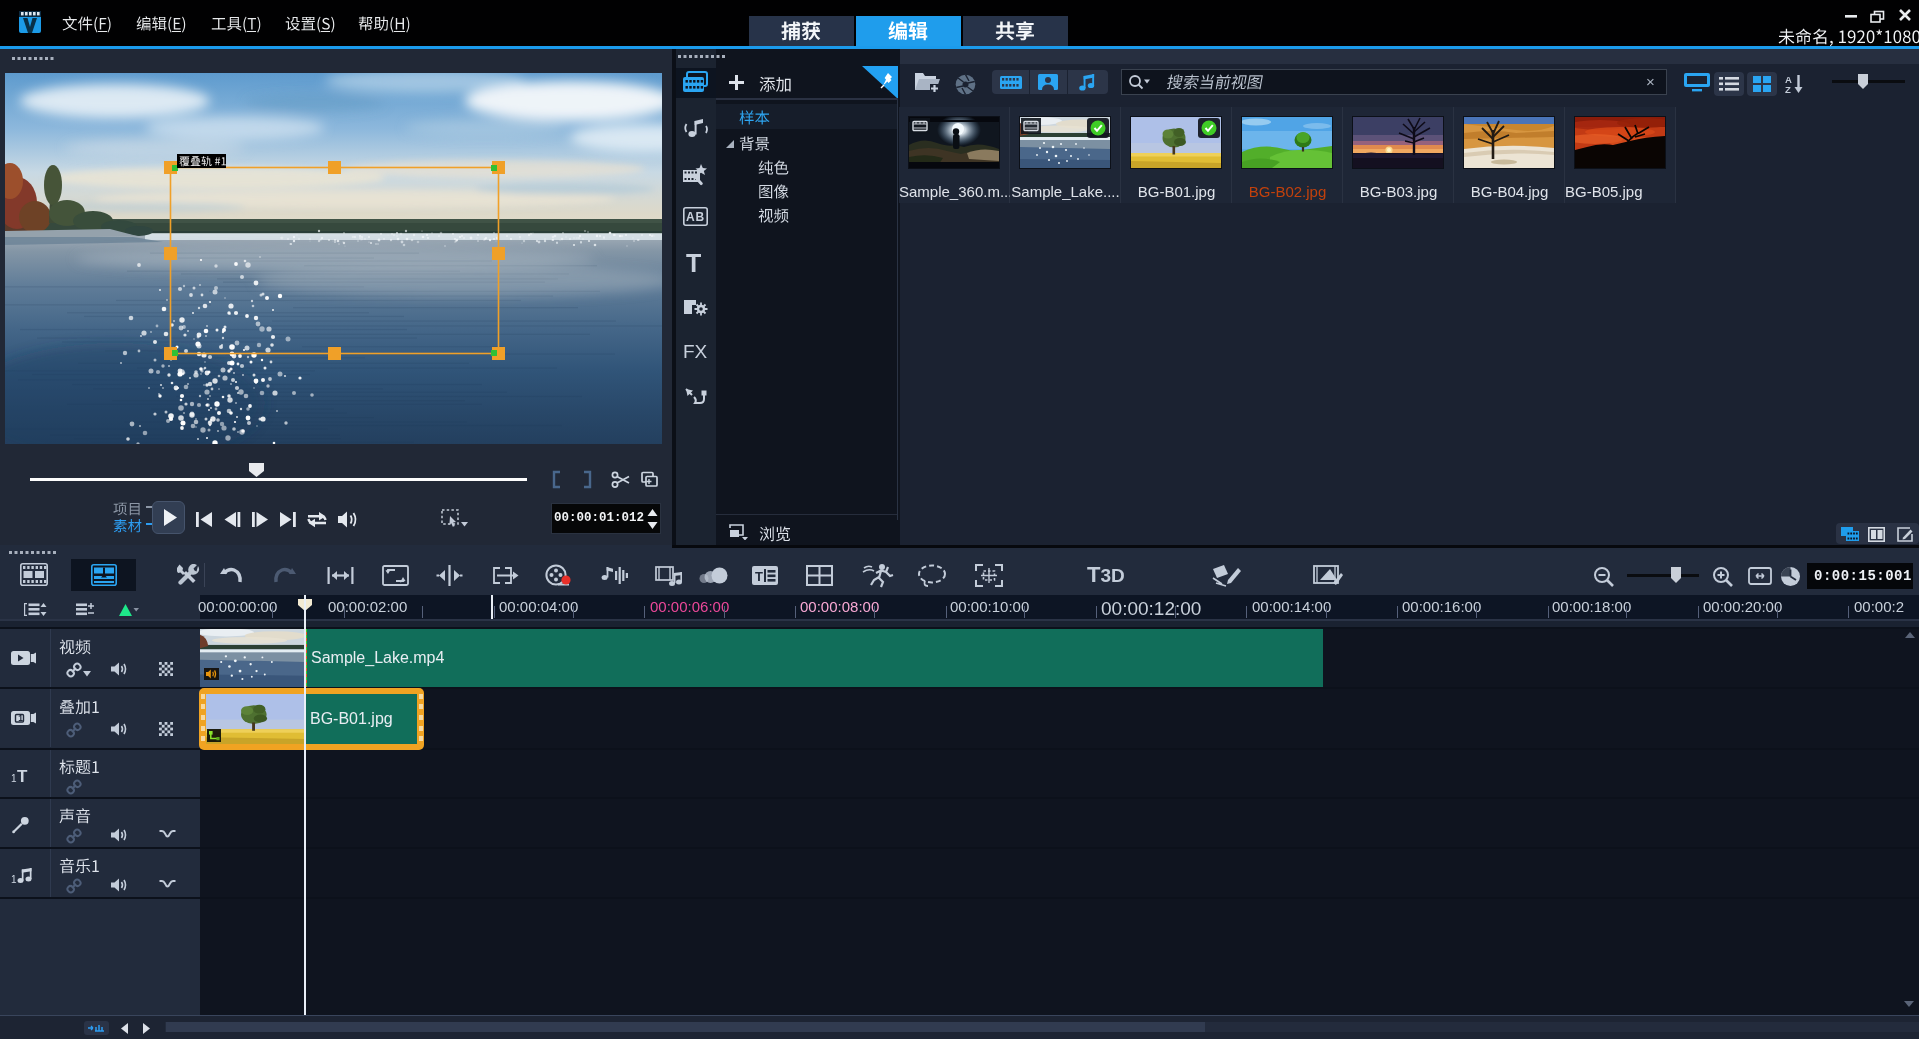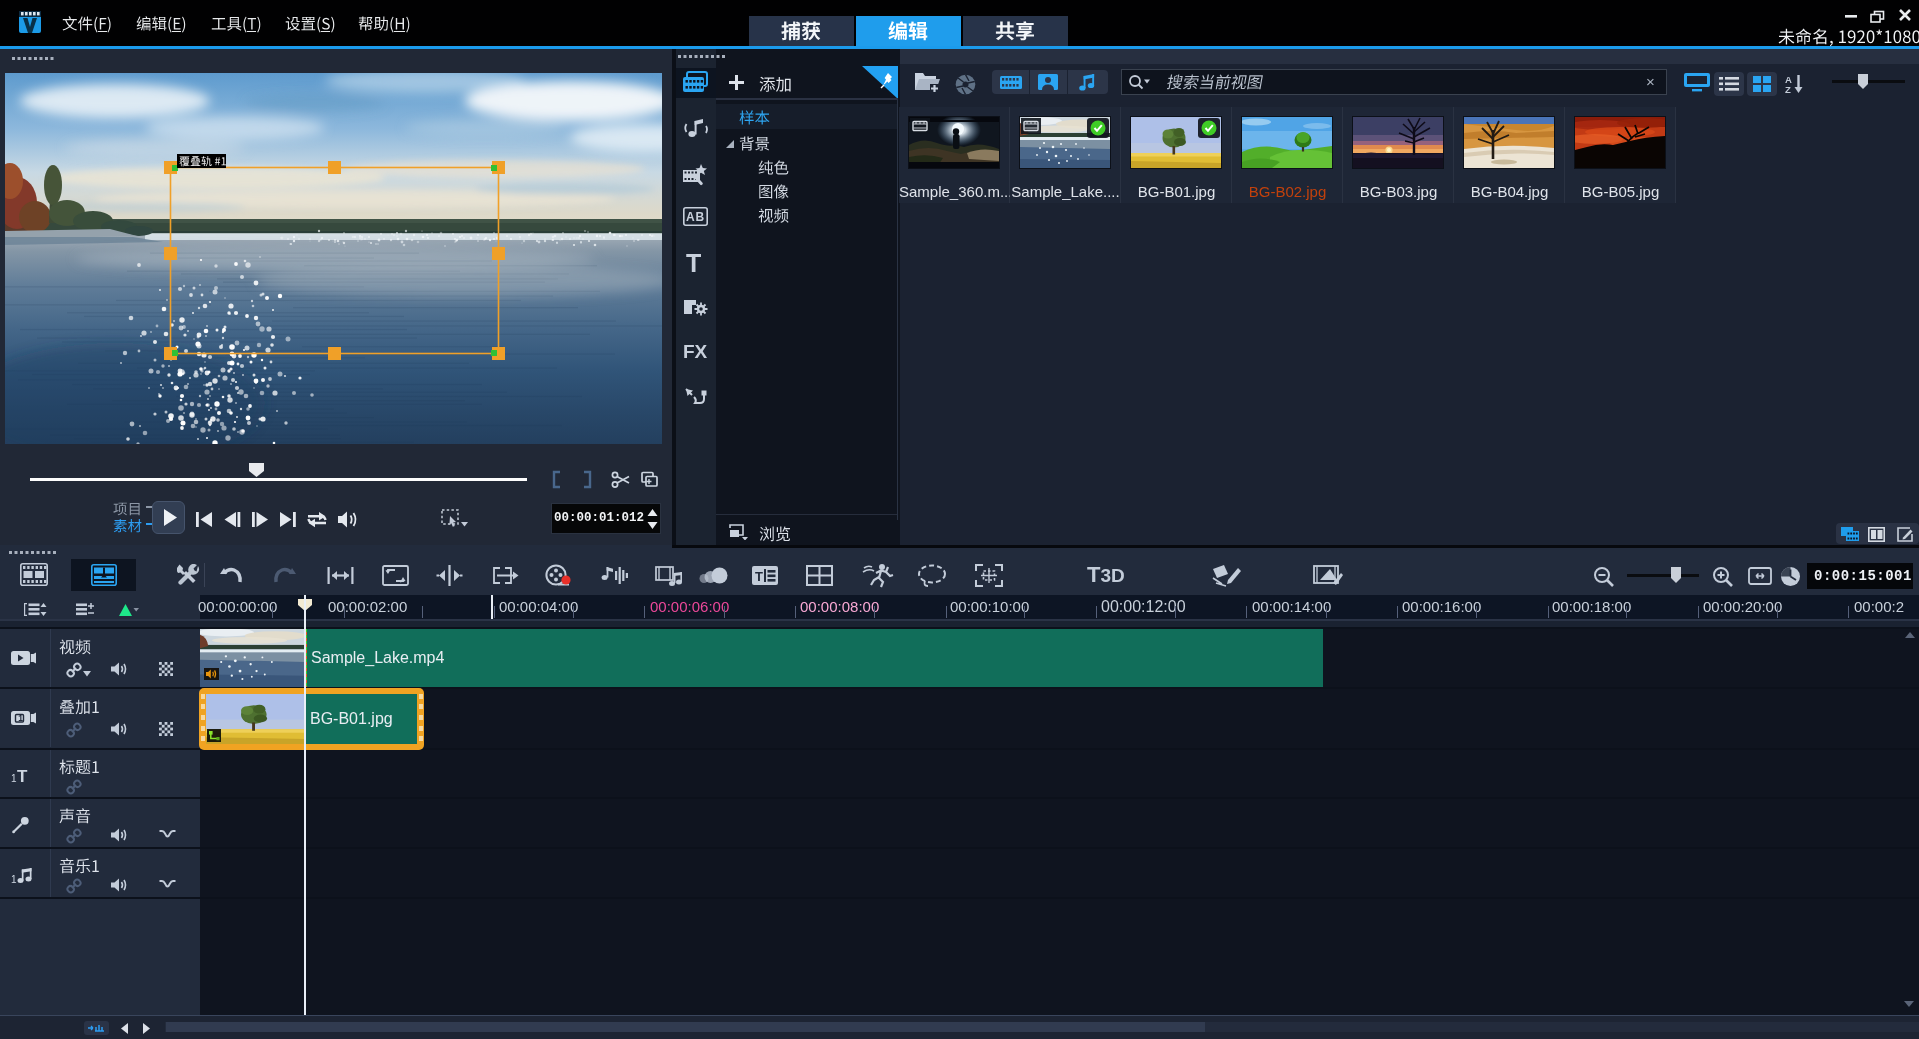--- a/index.html
+++ b/index.html
@@ -744,21 +744,21 @@
 <svg class="abs" style="left:683px;top:297px" width="26" height="22" viewBox="0 0 26 22">
 <path d="M1 3 L13 3 L13 8 L9 8 L9 17 L1 17 Z" fill="#c8d0dc"></path>
 <g fill="#c8d0dc">
         <circle cx="18" cy="12" r="4.2"></circle>
 <g stroke="#c8d0dc" stroke-width="1.8">
           <path d="M18 5.5 L18 18.5 M11.5 12 L24.5 12 M13.5 7.5 L22.5 16.5 M13.5 16.5 L22.5 7.5"></path>
         </g>
       </g>
 <circle cx="18" cy="12" r="1.8" fill="#1b2330"></circle>
 </svg>
-<div class="txt" style="left:683px;top:341px;font-size:19px;font-weight:700;color:#c8d0dc;letter-spacing:0">FX</div>
+<div class="txt" style="left:683px;top:341px;font-size:19px;font-weight:400;color:#c8d0dc;letter-spacing:0">FX</div>
 <svg class="abs" style="left:684px;top:387px" width="24" height="20" viewBox="0 0 24 20">
 <path d="M2 2 L8 8 M10 10 Q13 13 11 16 L16 16 Q20 16 20 12 L20 8" stroke="#c8d0dc" stroke-width="2" fill="none"></path>
 <path d="M2 2 L9 3.5 L3.5 9 Z" fill="#c8d0dc"></path>
 <rect x="17.5" y="3.5" width="5" height="5" fill="#c8d0dc"></rect>
 </svg>
 <svg class="abs" style="left:729px;top:75px" width="15" height="15" viewBox="0 0 15 15">
       <path d="M6 0 L9 0 L9 6 L15 6 L15 9 L9 9 L9 15 L6 15 L6 9 L0 9 L0 6 L6 6 Z" fill="#dde2ea"></path>
     </svg>
 <svg style="position:absolute;left:759px;top:71.5px;overflow:visible" width="37" height="24" viewBox="0 -18.5 37 24">
       <path d="M6.7 -4.8 7.7 -4.4Q7.5 -3.7 7.2 -3.0Q6.9 -2.3 6.5 -1.7Q6.1 -1.0 5.5 -0.6L4.6 -1.2Q5.1 -1.7 5.5 -2.2Q5.9 -2.8 6.2 -3.5Q6.5 -4.1 6.7 -4.8ZM10.6 -4.2 11.5 -4.5Q11.8 -4.0 12.0 -3.3Q12.3 -2.7 12.5 -2.1Q12.6 -1.5 12.7 -1.0L11.7 -0.7Q11.6 -1.2 11.5 -1.8Q11.3 -2.4 11.1 -3.0Q10.8 -3.6 10.6 -4.2ZM12.6 -4.6 13.6 -5.1Q14.1 -4.5 14.6 -3.7Q15.0 -3.0 15.4 -2.3Q15.8 -1.6 16.0 -1.0L15.0 -0.5Q14.8 -1.1 14.4 -1.8Q14.0 -2.5 13.6 -3.3Q13.1 -4.0 12.6 -4.6ZM12.0 -9.1Q12.4 -8.3 13.1 -7.6Q13.7 -6.9 14.5 -6.3Q15.2 -5.8 16.0 -5.4Q15.9 -5.3 15.7 -5.1Q15.6 -5.0 15.4 -4.8Q15.3 -4.6 15.2 -4.4Q14.4 -4.9 13.6 -5.5Q12.8 -6.2 12.1 -7.0Q11.4 -7.8 11.0 -8.7ZM4.6 -9.5H15.7V-8.4H4.6ZM5.4 -12.9H15.2V-11.8H5.4ZM8.8 -6.5H9.9V-0.0Q9.9 0.4 9.8 0.7Q9.7 1.0 9.4 1.1Q9.0 1.3 8.5 1.3Q7.9 1.3 7.1 1.3Q7.1 1.1 7.0 0.8Q6.9 0.5 6.7 0.2Q7.4 0.2 7.9 0.2Q8.3 0.2 8.5 0.2Q8.7 0.2 8.7 0.2Q8.8 0.1 8.8 -0.0ZM1.4 -12.8 2.1 -13.7Q2.6 -13.5 3.1 -13.2Q3.6 -12.9 4.1 -12.6Q4.5 -12.3 4.8 -12.0L4.1 -11.0Q3.8 -11.3 3.3 -11.6Q2.9 -12.0 2.4 -12.3Q1.9 -12.6 1.4 -12.8ZM0.6 -8.3 1.3 -9.3Q1.8 -9.1 2.3 -8.8Q2.9 -8.5 3.3 -8.2Q3.8 -8.0 4.1 -7.7L3.4 -6.7Q3.1 -6.9 2.6 -7.3Q2.2 -7.6 1.6 -7.8Q1.1 -8.1 0.6 -8.3ZM1.0 0.4Q1.3 -0.2 1.7 -1.0Q2.1 -1.9 2.5 -2.8Q2.9 -3.7 3.3 -4.6L4.3 -3.9Q4.0 -3.1 3.6 -2.2Q3.2 -1.3 2.8 -0.5Q2.5 0.4 2.1 1.1ZM9.2 -12.5 10.5 -12.3Q10.1 -10.7 9.4 -9.1Q8.7 -7.6 7.6 -6.3Q6.6 -5.0 4.9 -4.2Q4.9 -4.3 4.7 -4.5Q4.6 -4.7 4.4 -4.8Q4.3 -5.0 4.2 -5.1Q5.7 -5.9 6.7 -7.0Q7.7 -8.2 8.3 -9.6Q8.9 -11.0 9.2 -12.5Z M26.5 -1.3H31.0V-0.1H26.5ZM17.4 -10.7H23.7V-9.5H17.4ZM25.9 -11.8H31.6V0.9H30.3V-10.6H27.1V1.1H25.9ZM23.4 -10.7H24.6Q24.6 -10.7 24.6 -10.6Q24.6 -10.5 24.6 -10.3Q24.6 -10.2 24.6 -10.1Q24.5 -7.3 24.5 -5.5Q24.4 -3.6 24.4 -2.4Q24.3 -1.2 24.1 -0.5Q24.0 0.1 23.8 0.4Q23.6 0.7 23.4 0.8Q23.1 1.0 22.7 1.0Q22.4 1.1 21.9 1.0Q21.3 1.0 20.8 1.0Q20.8 0.7 20.7 0.4Q20.6 0.0 20.4 -0.2Q21.0 -0.2 21.5 -0.2Q22.0 -0.2 22.2 -0.2Q22.4 -0.2 22.5 -0.2Q22.6 -0.3 22.7 -0.4Q22.9 -0.6 23.0 -1.2Q23.1 -1.8 23.2 -3.0Q23.2 -4.1 23.3 -6.0Q23.3 -7.8 23.4 -10.4ZM19.7 -13.6H20.9Q20.9 -11.4 20.9 -9.2Q20.8 -7.0 20.5 -5.1Q20.2 -3.1 19.6 -1.5Q19.0 0.1 17.9 1.3Q17.8 1.2 17.7 1.0Q17.5 0.9 17.3 0.7Q17.1 0.6 17.0 0.5Q17.8 -0.4 18.3 -1.5Q18.8 -2.7 19.1 -4.1Q19.4 -5.4 19.5 -7.0Q19.7 -8.6 19.7 -10.2Q19.7 -11.9 19.7 -13.6Z" fill="#e4e8ee"></path>
@@ -1051,21 +1051,21 @@
 <ellipse cx="70" cy="6" rx="28" ry="5" fill="#962208" opacity="0.8"></ellipse>
 <ellipse cx="45" cy="15" rx="35" ry="5" fill="#d84818" opacity="0.8"></ellipse>
 <ellipse cx="20" cy="22" rx="28" ry="5" fill="#e86028" opacity="0.7"></ellipse>
 <ellipse cx="65" cy="26" rx="30" ry="6" fill="#e05520" opacity="0.6"></ellipse>
 <path d="M0 33 L12 30 Q25 26 38 28 L55 24 Q70 20 90 19 L90 51 L0 51 Z" fill="#0a0503"></path>
 <g stroke="#0a0503" fill="none">
 <path d="M52 26 Q58 18 66 15 M57 22 L50 10 M60 20 L70 17 M54 24 L43 17 M63 17 L60 8 M64 16 L74 10" stroke-width="1.7"></path>
 </g>
       </svg>
     </div>
-<div class="txt" style="left:1565px;top:183px;width:111px;text-align:center;font-size:15px;color:#dfe3ea">BG-B05.jpg</div>
+<div class="txt" style="left:1565px;top:183px;width:111px;text-align:left;font-size:15px;color:#dfe3ea">BG-B05.jpg</div>
 <div class="abs" style="left:1836px;top:523px;width:83px;height:21px;background:#2a3244;border-radius:4px"></div>
 <svg class="abs" style="left:1841px;top:527px" width="20" height="15" viewBox="0 0 20 15">
 <rect x="0" y="0" width="12" height="9" fill="#1f9dec"></rect>
 <rect x="5" y="4" width="13" height="10" fill="#1f9dec"></rect>
 <g fill="#0c1524">
 <rect x="6.5" y="5.5" width="1.8" height="2"></rect>
         <rect x="9.3" y="5.5" width="1.8" height="2"></rect>
         <rect x="12.1" y="5.5" width="1.8" height="2"></rect>
         <rect x="14.9" y="5.5" width="1.8" height="2"></rect>
 <rect x="6.5" y="10.5" width="1.8" height="2"></rect>
@@ -1293,21 +1293,21 @@
 <div class="abs" style="left:573px;top:606px;width:1px;height:12px;background:#55607a"></div>
 <div class="txt" style="left:650px;top:598px;font-size:15px;color:#ec4899">00:00:06:00</div>
 <div class="abs" style="left:644px;top:606px;width:1px;height:12px;background:#55607a"></div>
 <div class="abs" style="left:724px;top:606px;width:1px;height:12px;background:#55607a"></div>
 <div class="txt" style="left:800px;top:598px;font-size:15px;color:#f9a8d4">00:00:08:00</div>
 <div class="abs" style="left:795px;top:606px;width:1px;height:12px;background:#55607a"></div>
 <div class="abs" style="left:874px;top:606px;width:1px;height:12px;background:#55607a"></div>
 <div class="txt" style="left:950px;top:598px;font-size:15px;color:#c8d0da">00:00:10:00</div>
 <div class="abs" style="left:946px;top:606px;width:1px;height:12px;background:#55607a"></div>
 <div class="abs" style="left:1024px;top:606px;width:1px;height:12px;background:#55607a"></div>
-<div class="txt" style="left:1101px;top:598px;font-size:16px;color:#c8d0da">00:00:12:00</div>
+<div class="txt" style="left:1101px;top:598px;font-size:19px;color:#c8d0da">00:00:12:00</div>
 <div class="abs" style="left:1096px;top:606px;width:1px;height:12px;background:#55607a"></div>
 <div class="abs" style="left:1175px;top:606px;width:1px;height:12px;background:#55607a"></div>
 <div class="txt" style="left:1252px;top:598px;font-size:15px;color:#c8d0da">00:00:14:00</div>
 <div class="abs" style="left:1246px;top:606px;width:1px;height:12px;background:#55607a"></div>
 <div class="abs" style="left:1326px;top:606px;width:1px;height:12px;background:#55607a"></div>
 <div class="txt" style="left:1402px;top:598px;font-size:15px;color:#c8d0da">00:00:16:00</div>
 <div class="abs" style="left:1397px;top:606px;width:1px;height:12px;background:#55607a"></div>
 <div class="abs" style="left:1476px;top:606px;width:1px;height:12px;background:#55607a"></div>
 <div class="txt" style="left:1552px;top:598px;font-size:15px;color:#c8d0da">00:00:18:00</div>
 <div class="abs" style="left:1548px;top:606px;width:1px;height:12px;background:#55607a"></div>

